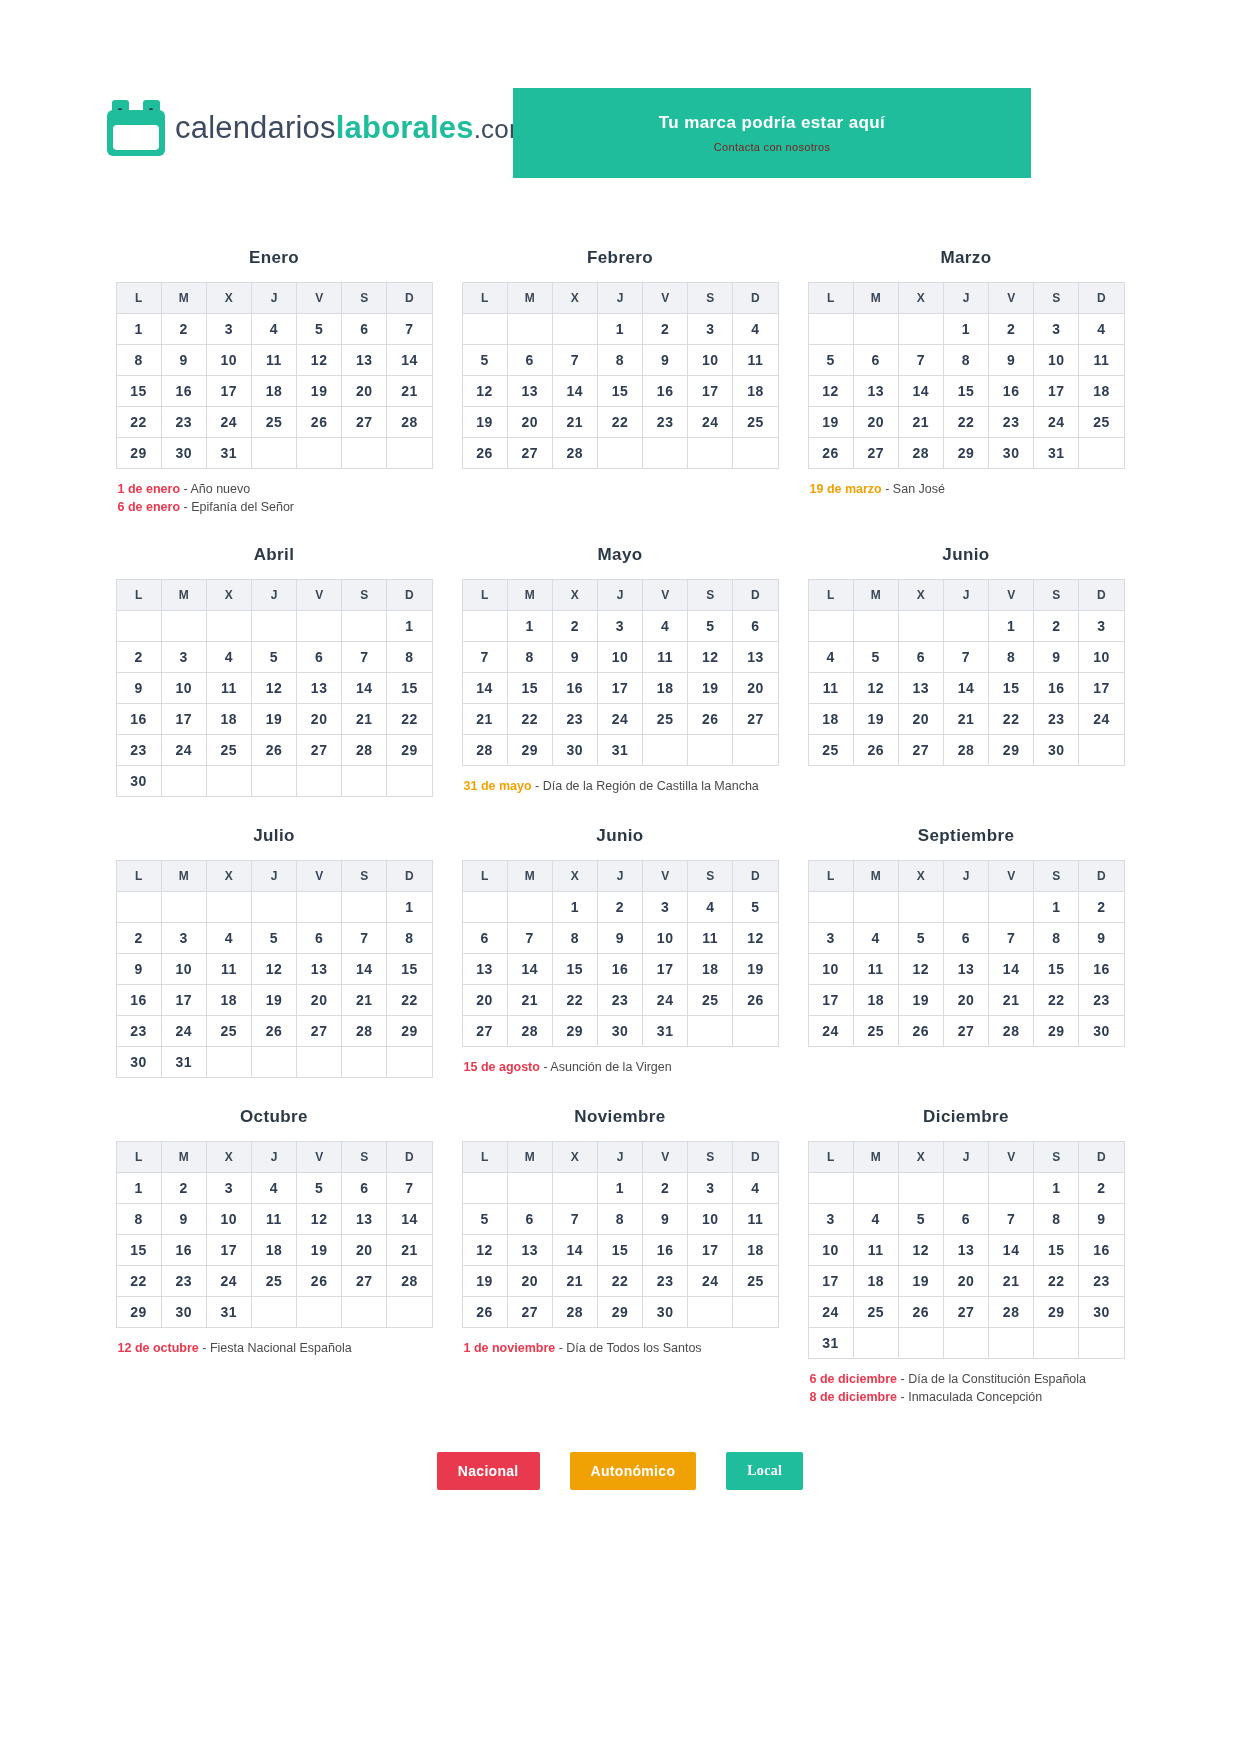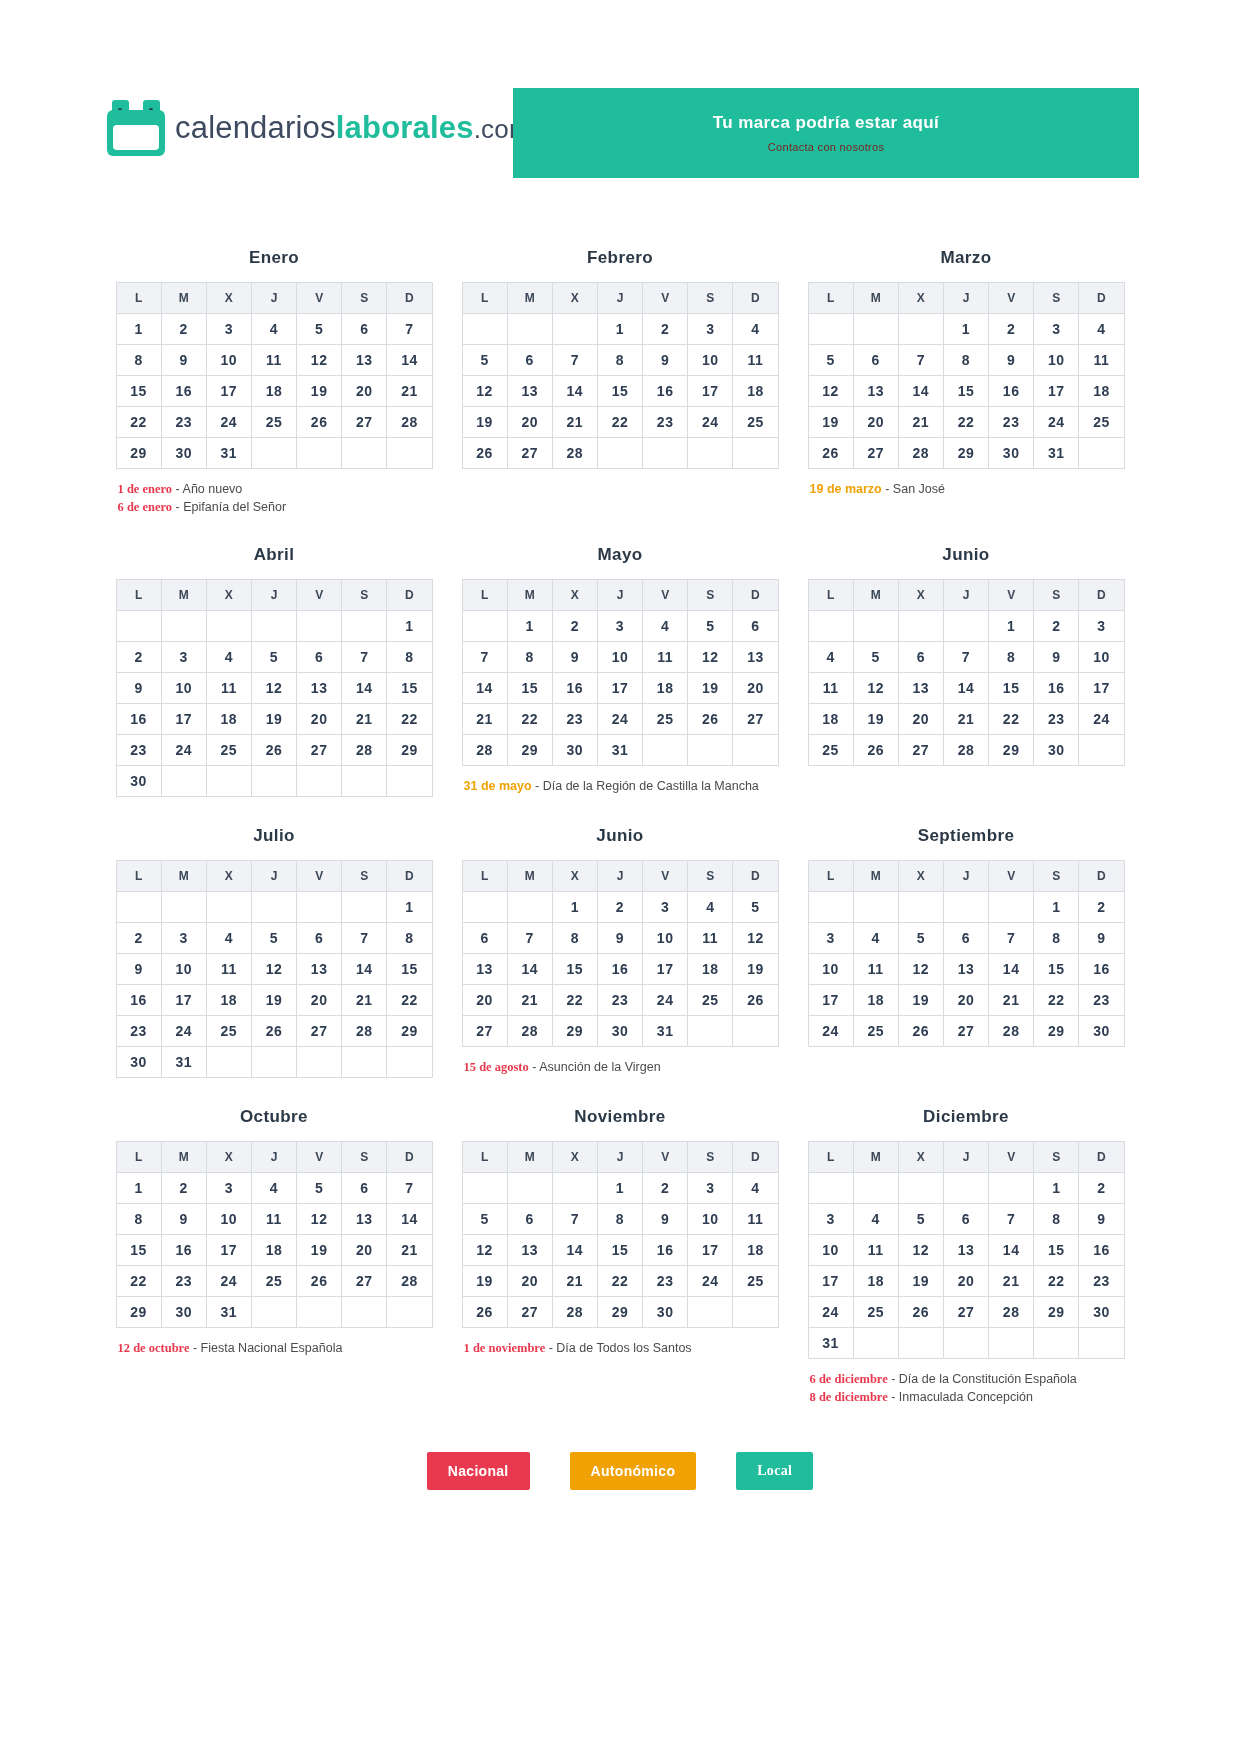--- a/index.html
+++ b/index.html
@@ -17,21 +17,21 @@
   .logo{position:absolute;left:107px;top:100px;display:flex;align-items:center;cursor:pointer;text-decoration:none;}
   .logo-icon{width:58px;height:56px;position:relative;margin-right:10px;flex:0 0 auto;}
   .icon-tab{position:absolute;top:0;width:17px;height:20px;background:var(--local);border-radius:3px;}
   .icon-tab.left{left:5px;} .icon-tab.right{right:5px;}
   .icon-tab::after{content:"";position:absolute;left:6px;bottom:3px;width:4px;height:9px;background:#2b3947;border-radius:2px;}
   .icon-body{position:absolute;left:0;bottom:0;width:58px;height:46px;background:var(--local);border-radius:6px;}
   .icon-screen{position:absolute;left:6px;bottom:6px;width:46px;height:25px;background:#fff;border-radius:4px;}
   .logo-text{font-size:31px;color:#3d4a5f;letter-spacing:.2px;white-space:nowrap;}
   .logo-text .bold-teal{color:var(--local);font-weight:bold;}
   .logo-text .tld{font-size:26px;color:#3d4a5f;}
-  .banner{position:absolute;left:513px;top:88px;width:626px;height:90px;background:var(--local);
+  .banner{position:absolute;left:513px;top:88px;width:518px;height:90px;background:var(--local);
           display:flex;flex-direction:column;align-items:center;justify-content:center;cursor:pointer;}
   .banner-l1{color:#fff;font-weight:bold;font-size:17px;letter-spacing:.4px;margin-bottom:8px;}
   .banner-l2{color:#7f1d1d;font-size:11px;letter-spacing:.3px;}
 
   
   h1.page-title{margin:20px 0 0;text-align:center;font-size:27px;line-height:32px;
       color:var(--navy);font-weight:bold;letter-spacing:.2px;}
 
   
   .months-grid{width:993px;margin:70px auto 0;display:grid;grid-template-columns:repeat(3,317px);
@@ -43,25 +43,25 @@
   table.cal th{background:var(--headbg);font-size:12px;font-weight:bold;color:#3c4858;}
   table.cal td{font-size:14px;font-weight:bold;color:var(--cell-text);letter-spacing:.5px;background:#fff;}
   td.sun{background:var(--sunday);}
   td.sat{background:var(--saturday);}
   td.hol-national{background:var(--national);color:#fff;}
   td.hol-regional{background:var(--regional);color:#fff;}
 
   .notes{margin-top:11px;padding-left:2px;}
   .note{font-size:12.5px;line-height:18px;color:#4b4b4b;white-space:nowrap;}
   .note-date{font-weight:bold;}
-  .note-date.national{color:var(--national);font-family:Liberation Serif, serif;}
+  .note-date.national{color:var(--national);}
   .note-date.regional{color:var(--regional);}
 
   
-  .legend{display:flex;justify-content:center;gap:40px;margin-top:46px;}
+  .legend{display:flex;justify-content:center;gap:30px;margin-top:46px;}
   .legend-btn{border:none;color:#fff;font-weight:bold;font-size:14px;letter-spacing:.3px;
       padding:11px 21px;border-radius:2px;cursor:pointer;font-family:inherit;}
   .legend-btn.national{background:var(--national);}
   .legend-btn.regional{background:var(--regional);}
   .legend-btn.local{background:var(--local);font-family:Liberation Serif, serif;}
 </style>
 </head>
 <body>
 
 <div class="page">

